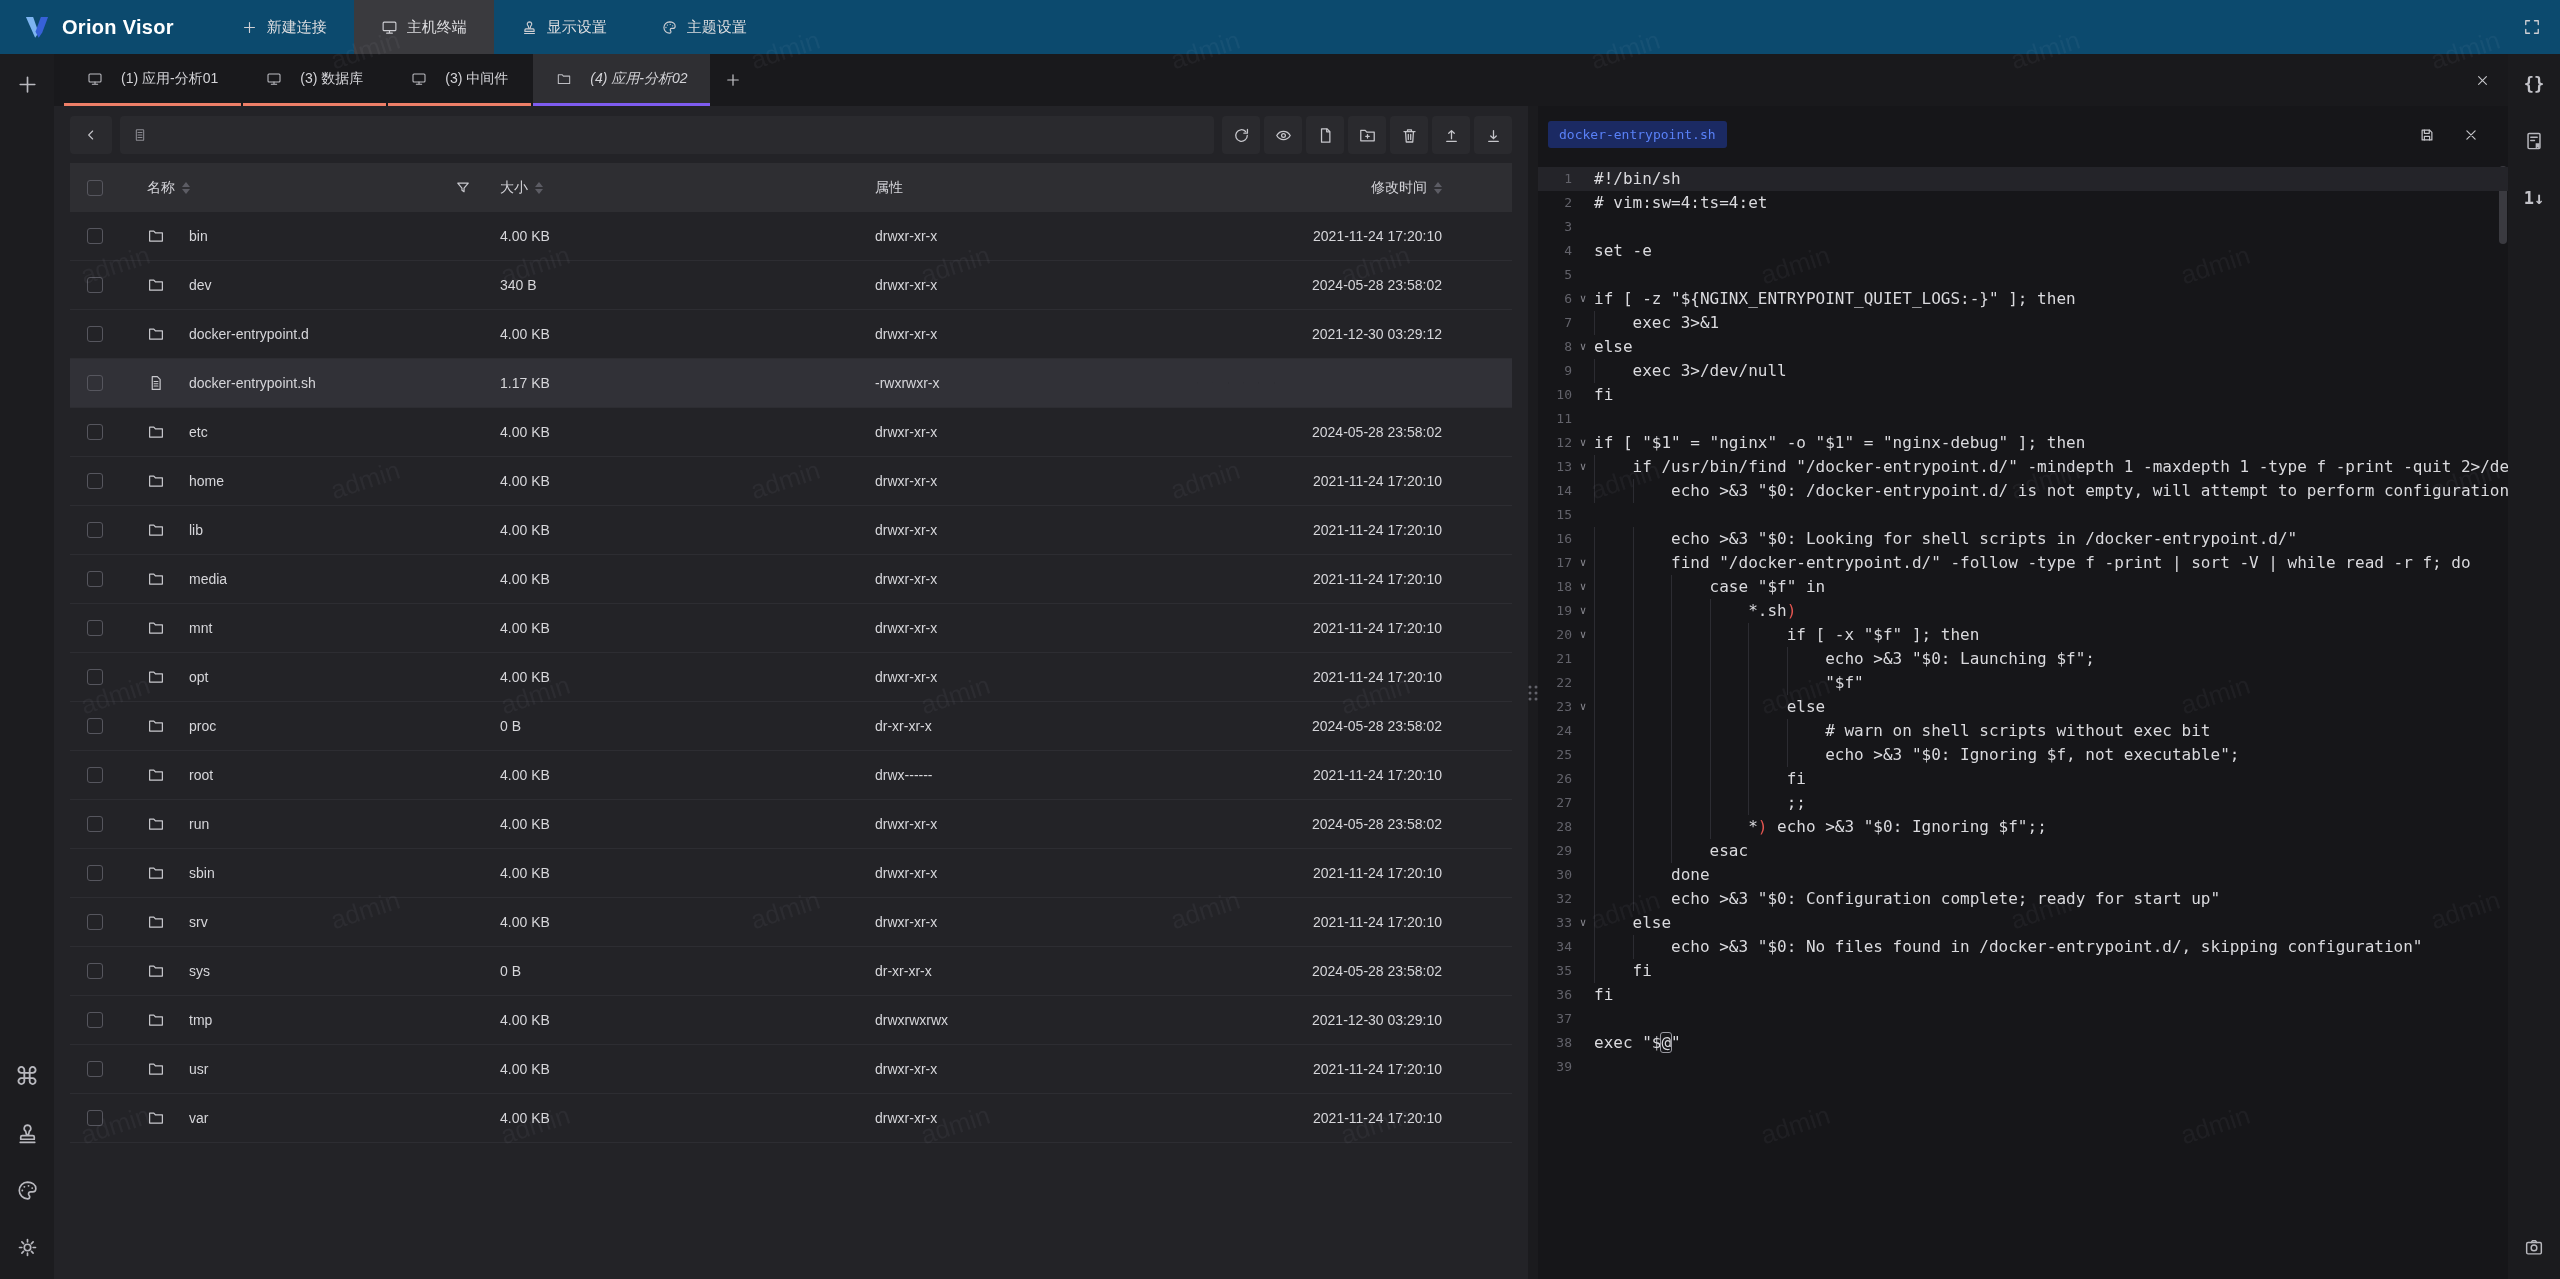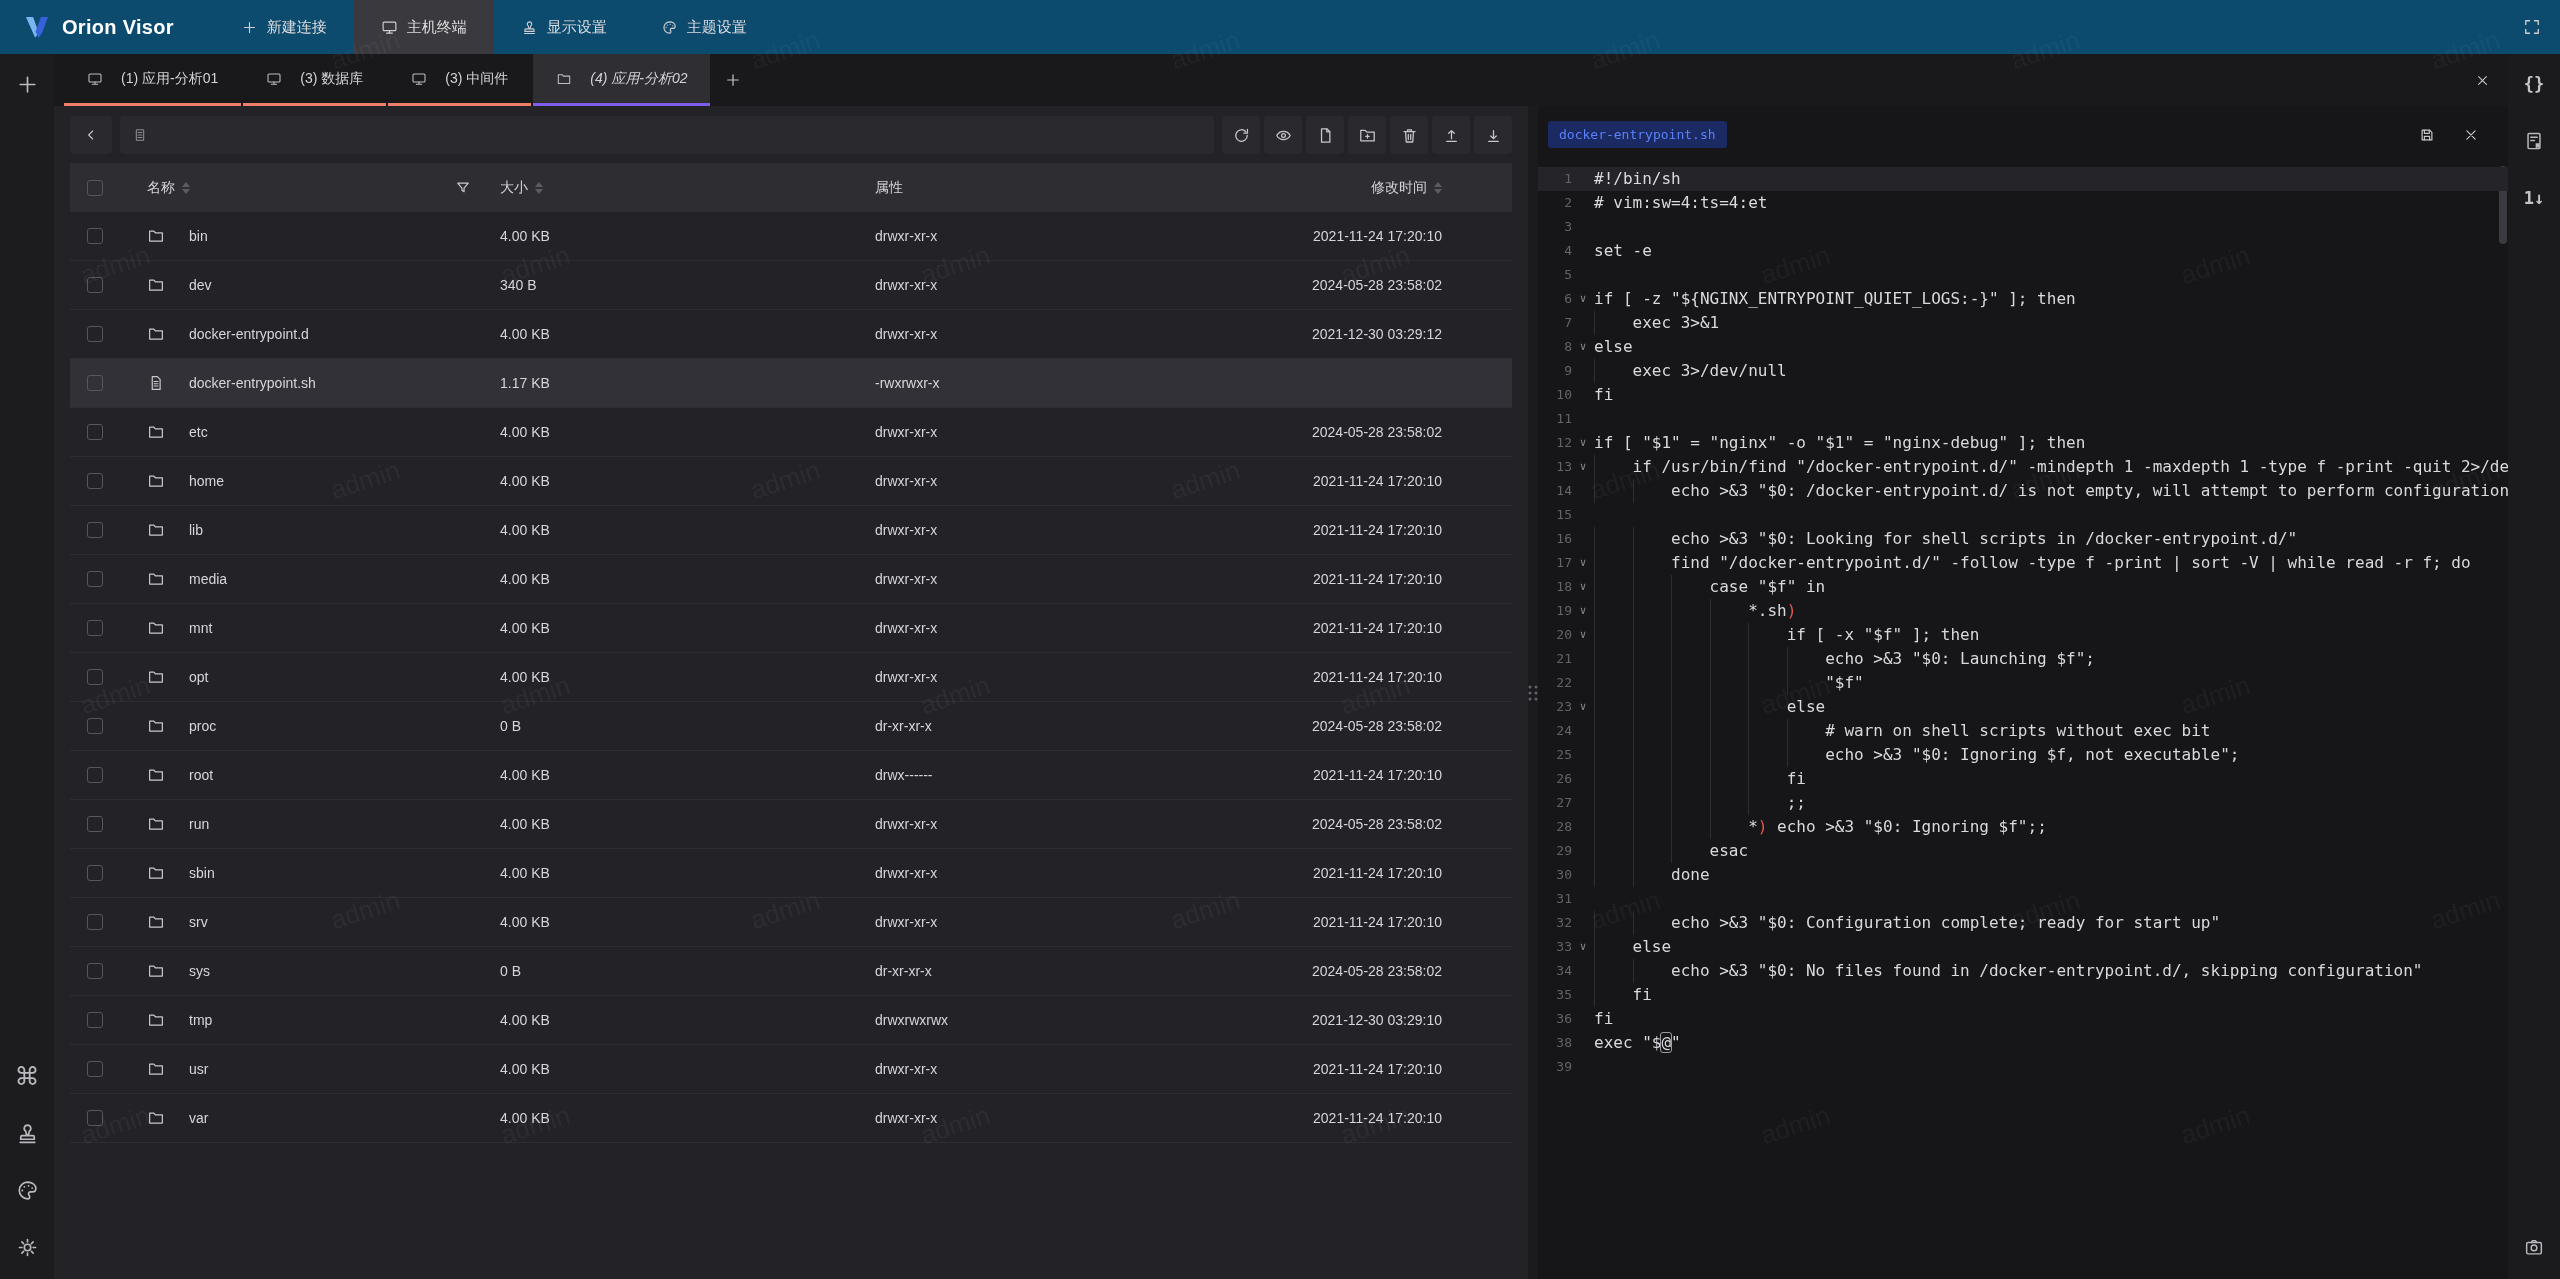--- a/index.html
+++ b/index.html
@@ -919,25 +919,20 @@
               <span class="ln">29</span>
               <span class="fold"></span>
               <span class="ct"><span class="guide" style="left: 0ch;"></span><span class="guide" style="left: 4ch;"></span><span class="guide" style="left: 8ch;"></span><span>            esac</span></span>
             </div>
             <div class="cl">
               <span class="ln">30</span>
               <span class="fold"></span>
               <span class="ct"><span class="guide" style="left: 0ch;"></span><span class="guide" style="left: 4ch;"></span><span>        done</span></span>
             </div>
             <div class="cl">
-              <span class="ln">31</span>
-              <span class="fold"></span>
-              <span class="ct"><span></span></span>
-            </div>
-            <div class="cl">
               <span class="ln">32</span>
               <span class="fold"></span>
               <span class="ct"><span class="guide" style="left: 0ch;"></span><span class="guide" style="left: 4ch;"></span><span>        echo &gt;&amp;3 "$0: Configuration complete; ready for start up"</span></span>
             </div>
             <div class="cl">
               <span class="ln">33</span>
               <span class="fold">∨</span>
               <span class="ct"><span class="guide" style="left: 0ch;"></span><span>    else</span></span>
             </div>
             <div class="cl">
@@ -947,20 +942,25 @@
             </div>
             <div class="cl">
               <span class="ln">35</span>
               <span class="fold"></span>
               <span class="ct"><span class="guide" style="left: 0ch;"></span><span>    fi</span></span>
             </div>
             <div class="cl">
               <span class="ln">36</span>
               <span class="fold"></span>
               <span class="ct"><span>fi</span></span>
+            </div>
+            <div class="cl">
+              <span class="ln">37</span>
+              <span class="fold"></span>
+              <span class="ct"><span></span></span>
             </div>
             <div class="cl">
               <span class="ln">38</span>
               <span class="fold"></span>
               <span class="ct"><span>exec "$</span><span class="cursor">@</span><span>"</span></span>
             </div>
             <div class="cl">
               <span class="ln">39</span>
               <span class="fold"></span>
               <span class="ct"><span></span></span>

